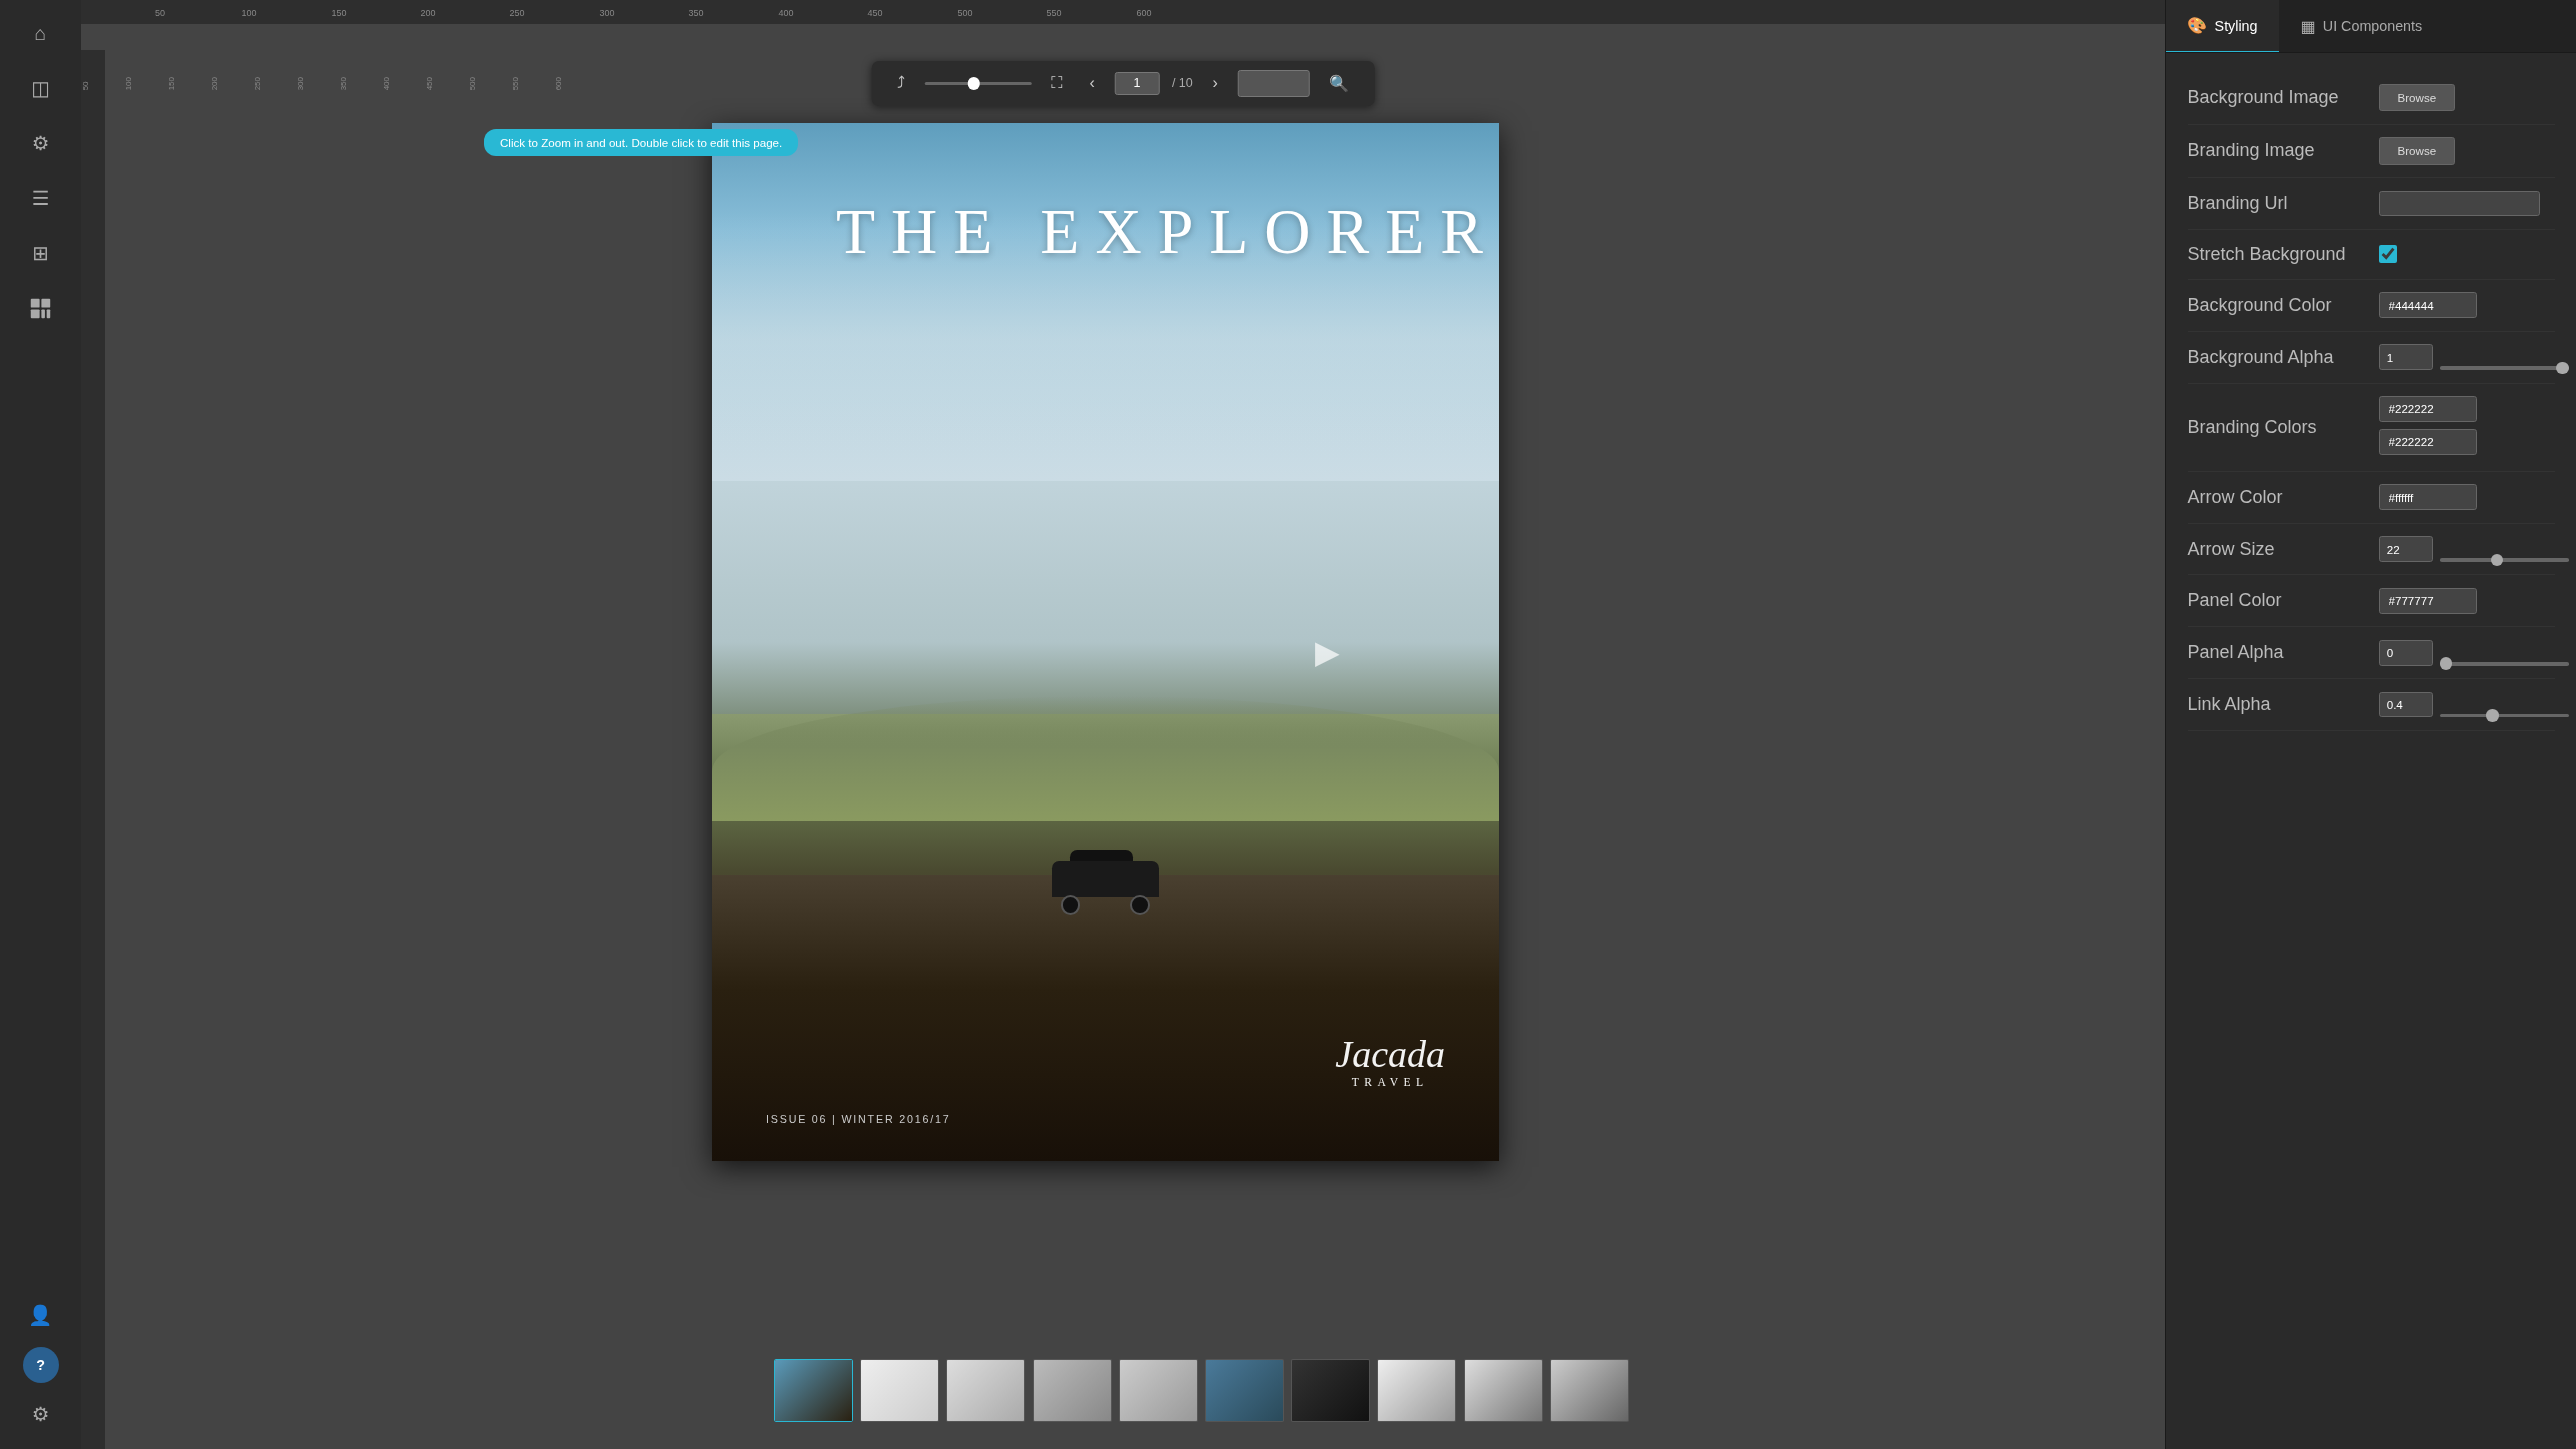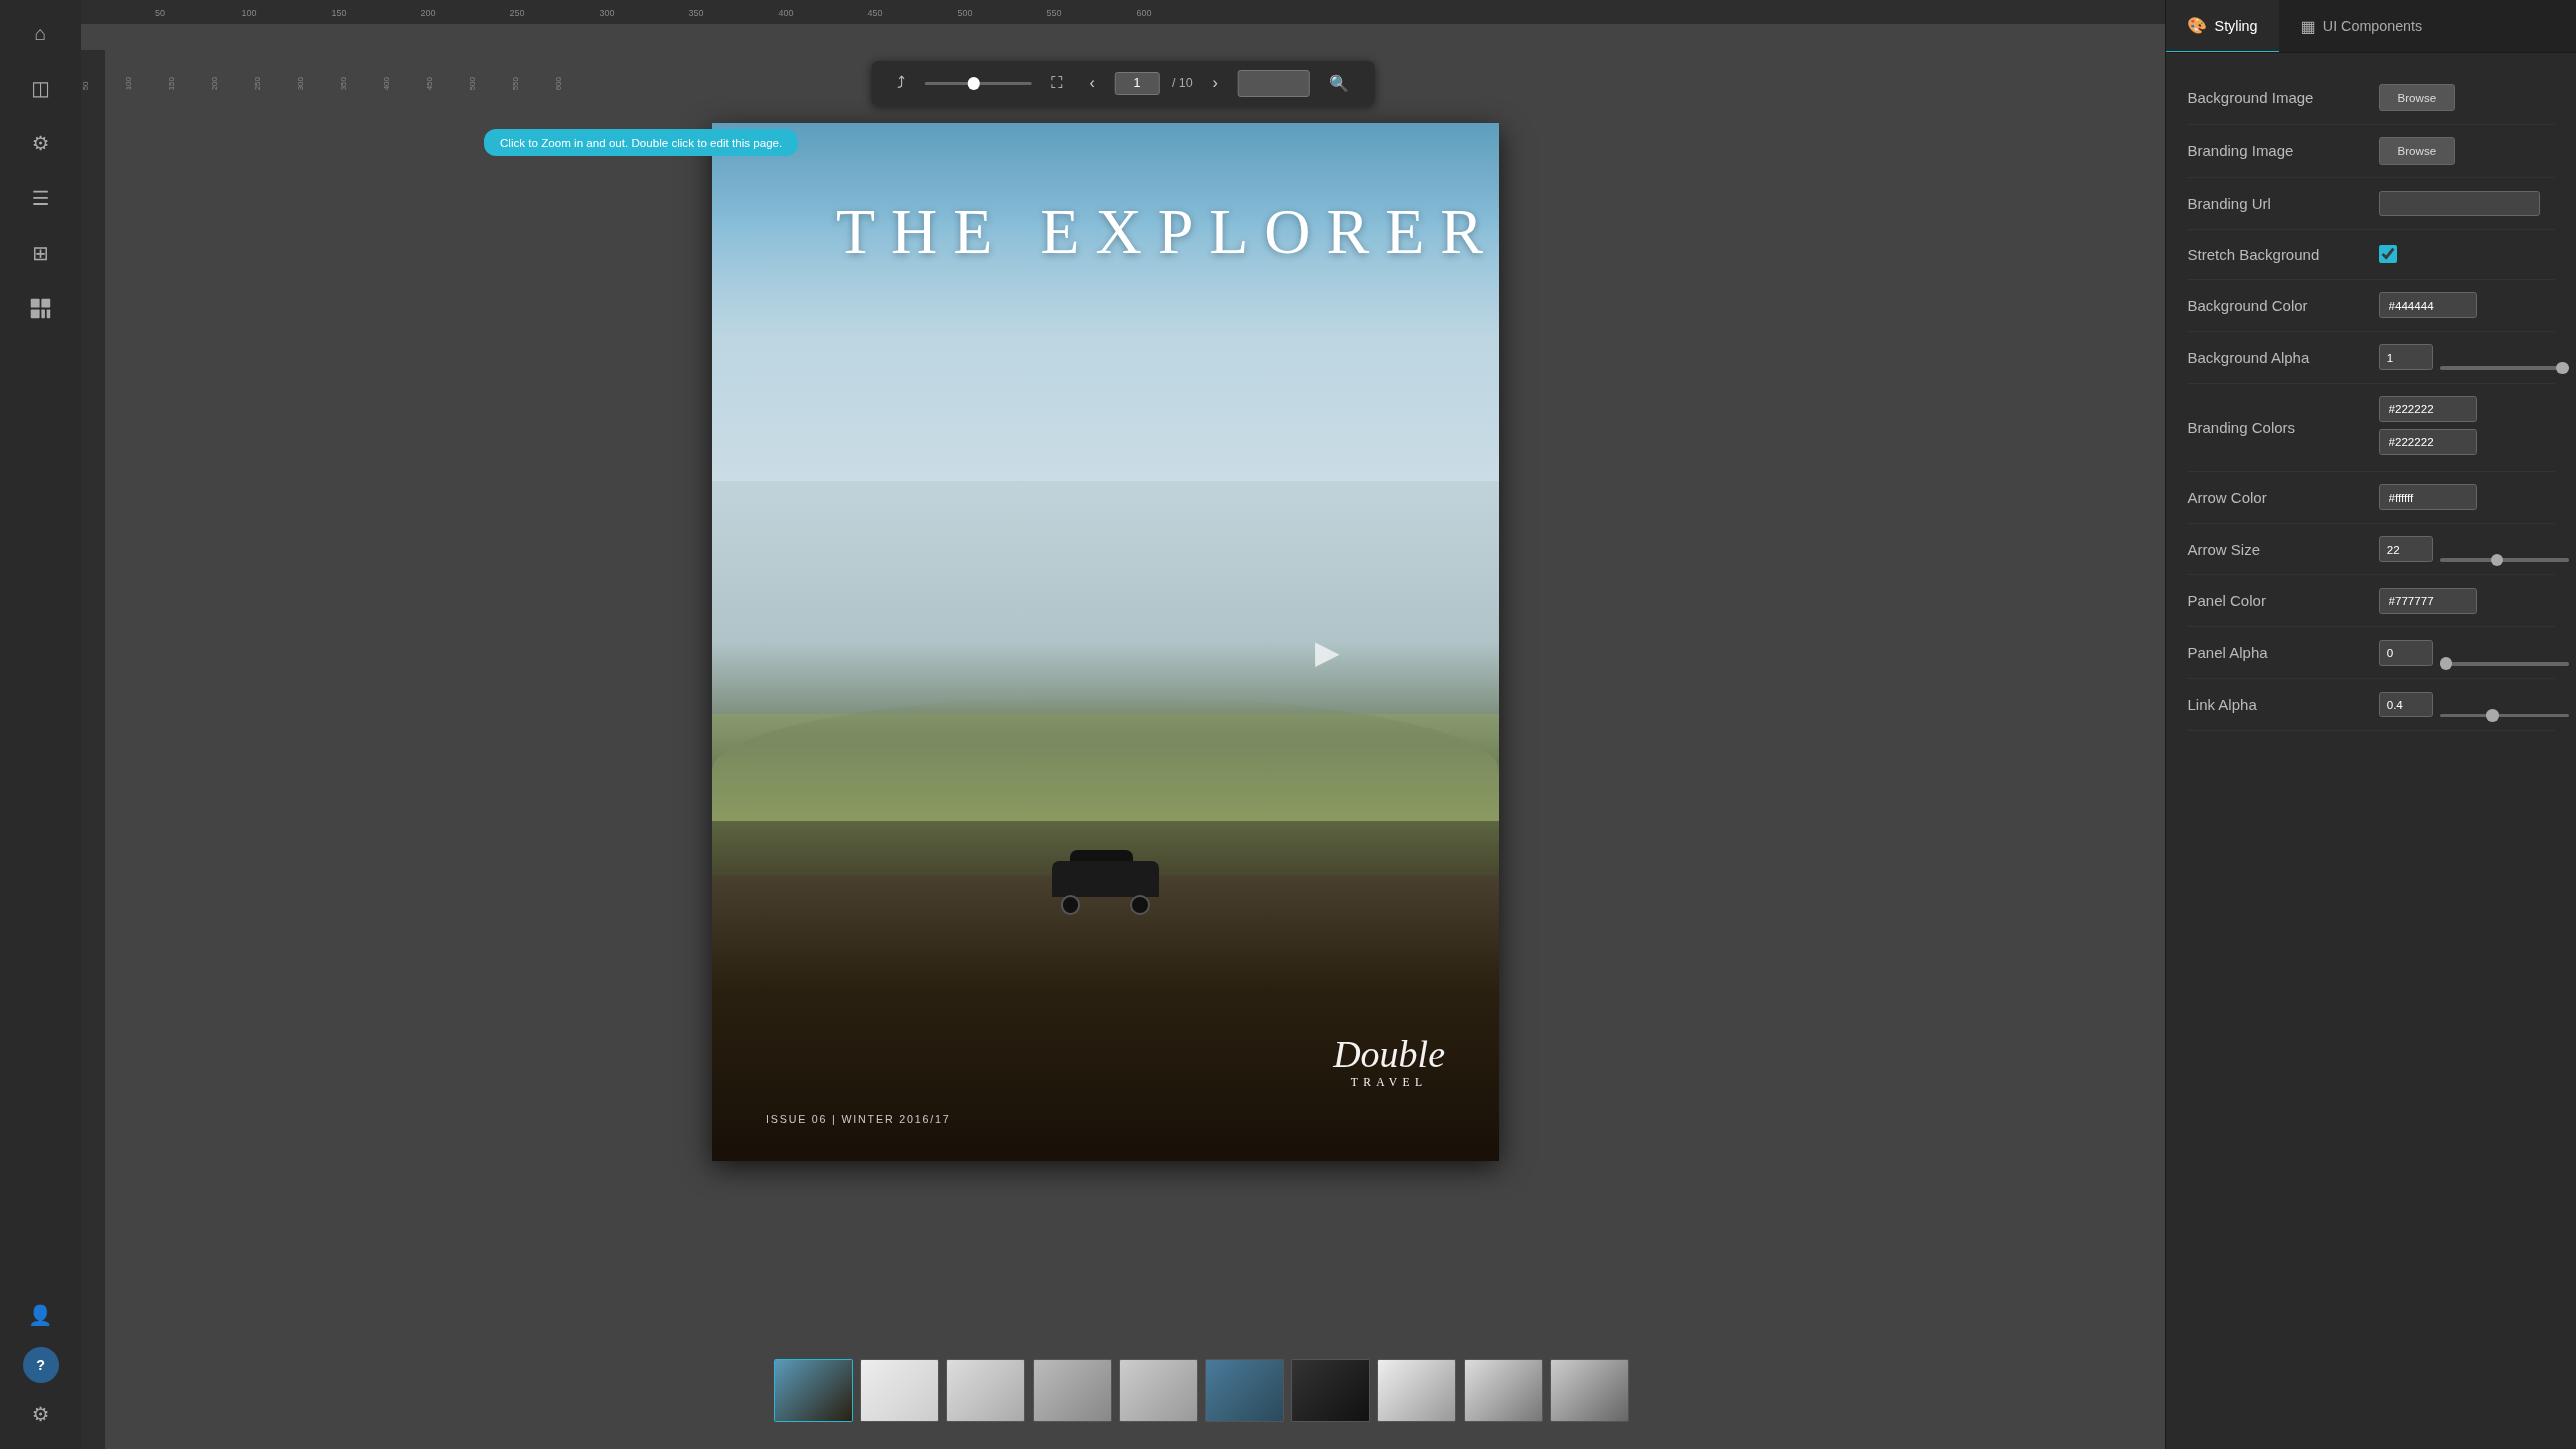--- a/index.html
+++ b/index.html
@@ -328,21 +328,21 @@
     .panel-row {
       display: flex;
       align-items: center;
       padding: 12.5px 0;
       border-bottom: 0.9px solid #333;
       min-height: 50px;
     }
     .panel-label {
       width: 191px;
       color: #bbb;
-      font-size: 15px;
+      font-size: 18px;
       flex-shrink: 0;
     }
     .panel-control {
       flex: 1;
       display: flex;
       align-items: flex-end;
       gap: 7.2px;
     }
     .browse-btn {
       background: #555;
@@ -543,21 +543,21 @@
         <div class="magazine-title">THE EXPLORER</div>
 
         <div class="magazine-car">
           <div class="car-roof"></div>
           <div class="car-body"></div>
           <div class="car-wheel-l"></div>
           <div class="car-wheel-r"></div>
         </div>
 
         <div class="magazine-logo">
-          <span>Double</span>
+          <span>Jacada</span>
           <span class="magazine-logo-sub">TRAVEL</span>
         </div>
 
         <div class="magazine-issue">ISSUE 06 | WINTER 2016/17</div>
       </div>
     </div>
 
     <div class="next-arrow">▶</div>
 
     <div class="cursor-pos"></div>

